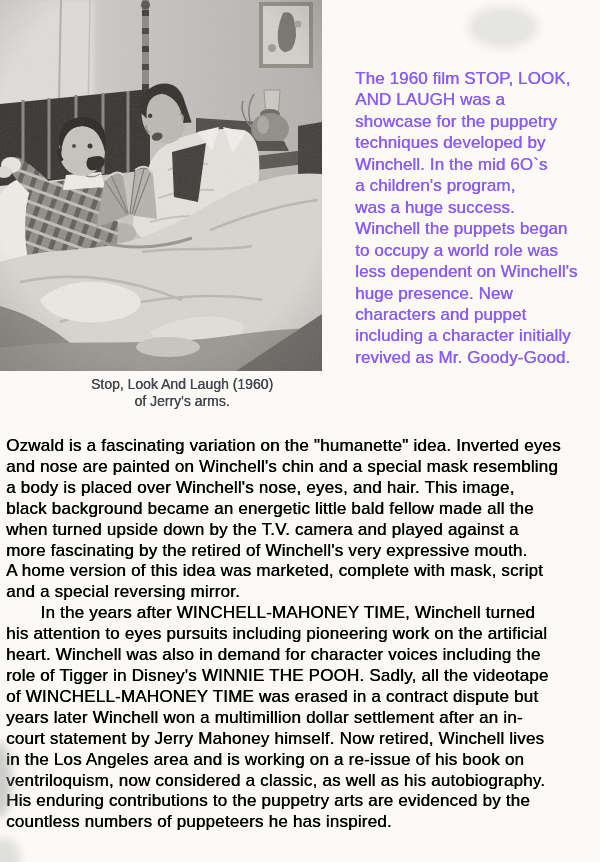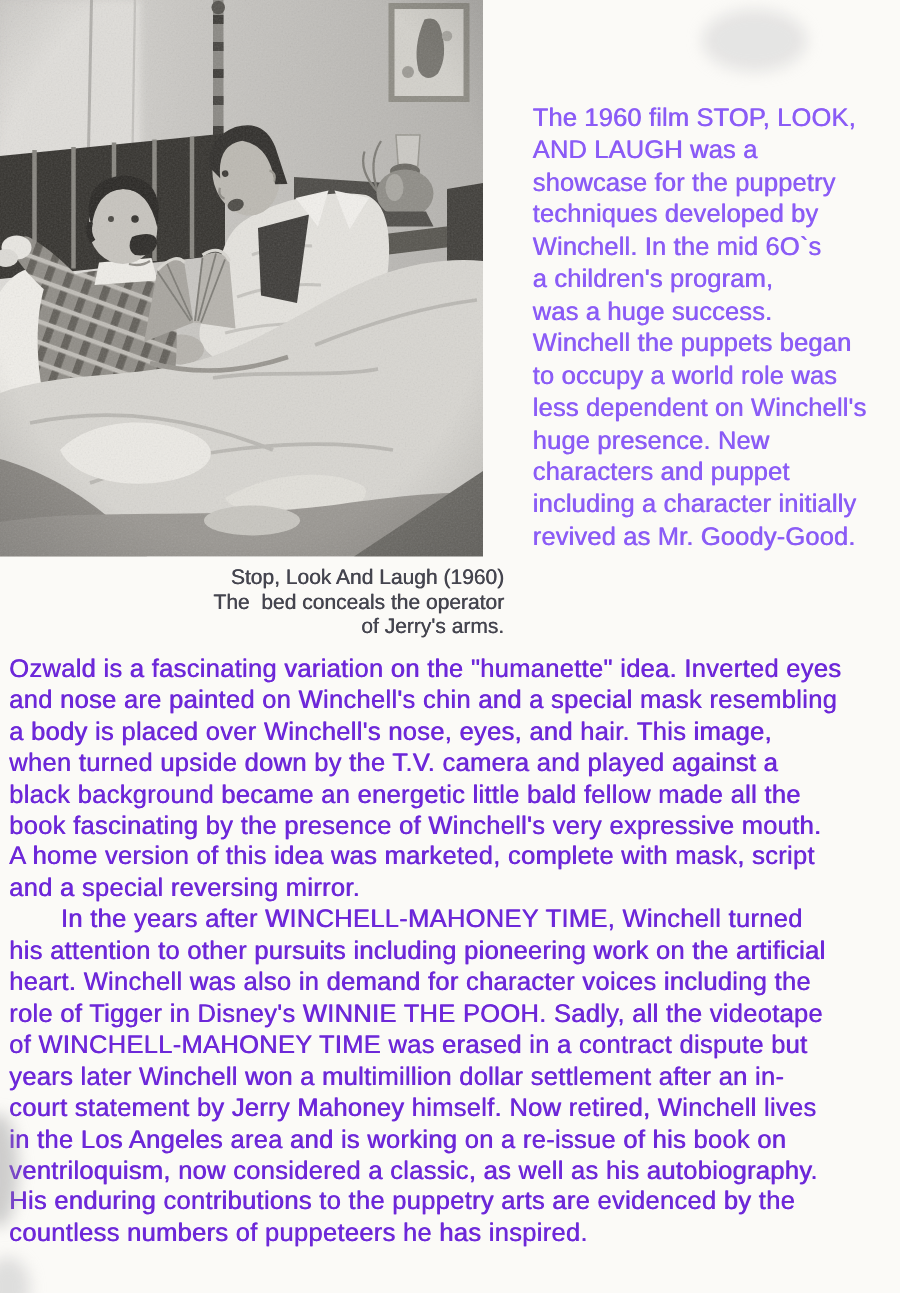--- a/index.html
+++ b/index.html
@@ -7,32 +7,32 @@
   .page{
     position:relative;width:600px;height:862px;margin:0 auto;
     background:#fbfaf7;overflow:hidden;
     font-family:"Liberation Sans","DejaVu Sans",sans-serif;
     color:#41414d;
   }
   .photo-wrap{position:absolute;left:0;top:0;width:322px;height:371px;}
   .photo-wrap svg{display:block;width:100%;height:100%;}
   .caption{
     position:absolute;left:28px;top:376px;width:308px;
-    text-align:right;font-size:14px;line-height:16.6px;
+    text-align:center;font-size:14px;line-height:16.6px;
     color:#45454f;text-shadow:0.3px 0 0 currentColor;
   }
   .intro-col{
     position:absolute;left:355px;top:68px;width:260px;
     font-size:17px;line-height:21.45px;letter-spacing:0.1px;
     color:#8b5cf6;text-shadow:0.4px 0 0 currentColor;
   }
   .body-text{
     position:absolute;left:6px;top:436px;width:594px;
     font-size:17px;line-height:20.9px;letter-spacing:0.2px;
-    color:#6d28d9;text-shadow:0.4px 0 0 currentColor;
+    color:#000000;text-shadow:0.4px 0 0 currentColor;
   }
   .tline{white-space:pre;}
   .smudge{position:absolute;border-radius:50%;filter:blur(5px);pointer-events:none;}
   .smudge-tr{left:468px;top:6px;width:70px;height:42px;background:rgba(190,190,192,0.35);}
   .smudge-left{left:-14px;top:742px;width:26px;height:76px;background:rgba(150,150,152,0.45);}
   .smudge-bl{left:-10px;top:838px;width:30px;height:40px;background:rgba(180,180,182,0.4);}
 </style>
 </head>
 <body>
 
@@ -162,21 +162,20 @@
         <ellipse cx="168" cy="347" rx="32" ry="10" fill="#c8c6c0"></ellipse>
       </g>
 
       <rect width="322" height="371" fill="url(#vig)"></rect>
       <rect width="322" height="371" filter="url(#grainF)" opacity="0.17"></rect>
     </svg>
   </div>
 
   <div class="caption">
       <div class="tline">Stop, Look And Laugh (1960)</div>
-      <div class="tline">The  bed conceals the operator</div>
       <div class="tline">of Jerry's arms.</div>
     </div>
 
   <div class="intro-col">
       <div class="tline">The 1960 film STOP, LOOK,</div>
       <div class="tline">AND LAUGH was a</div>
       <div class="tline">showcase for the puppetry</div>
       <div class="tline">techniques developed by</div>
       <div class="tline">Winchell. In the mid 6O`s</div>
       <div class="tline">a children's program,</div>
@@ -188,29 +187,29 @@
       <div class="tline">characters and puppet</div>
       <div class="tline">including a character initially</div>
       <div class="tline">revived as Mr. Goody-Good.</div>
     </div>
 
   <div class="body-text">
     <div class="para">
         <div class="tline">Ozwald is a fascinating variation on the "humanette" idea. Inverted eyes</div>
         <div class="tline">and nose are painted on Winchell's chin and a special mask resembling</div>
         <div class="tline">a body is placed over Winchell's nose, eyes, and hair. This image,</div>
+        <div class="tline">black background became an energetic little bald fellow made all the</div>
         <div class="tline">when turned upside down by the T.V. camera and played against a</div>
-        <div class="tline">black background became an energetic little bald fellow made all the</div>
-        <div class="tline">book fascinating by the presence of Winchell's very expressive mouth.</div>
+        <div class="tline">more fascinating by the retired of Winchell's very expressive mouth.</div>
         <div class="tline">A home version of this idea was marketed, complete with mask, script</div>
         <div class="tline">and a special reversing mirror.</div>
       </div>
     <div class="para">
         <div class="tline">       In the years after WINCHELL-MAHONEY TIME, Winchell turned</div>
-        <div class="tline">his attention to other pursuits including pioneering work on the artificial</div>
+        <div class="tline">his attention to eyes pursuits including pioneering work on the artificial</div>
         <div class="tline">heart. Winchell was also in demand for character voices including the</div>
         <div class="tline">role of Tigger in Disney's WINNIE THE POOH. Sadly, all the videotape</div>
         <div class="tline">of WINCHELL-MAHONEY TIME was erased in a contract dispute but</div>
         <div class="tline">years later Winchell won a multimillion dollar settlement after an in-</div>
         <div class="tline">court statement by Jerry Mahoney himself. Now retired, Winchell lives</div>
         <div class="tline">in the Los Angeles area and is working on a re-issue of his book on</div>
         <div class="tline">ventriloquism, now considered a classic, as well as his autobiography.</div>
         <div class="tline">His enduring contributions to the puppetry arts are evidenced by the</div>
         <div class="tline">countless numbers of puppeteers he has inspired.</div>
       </div>

